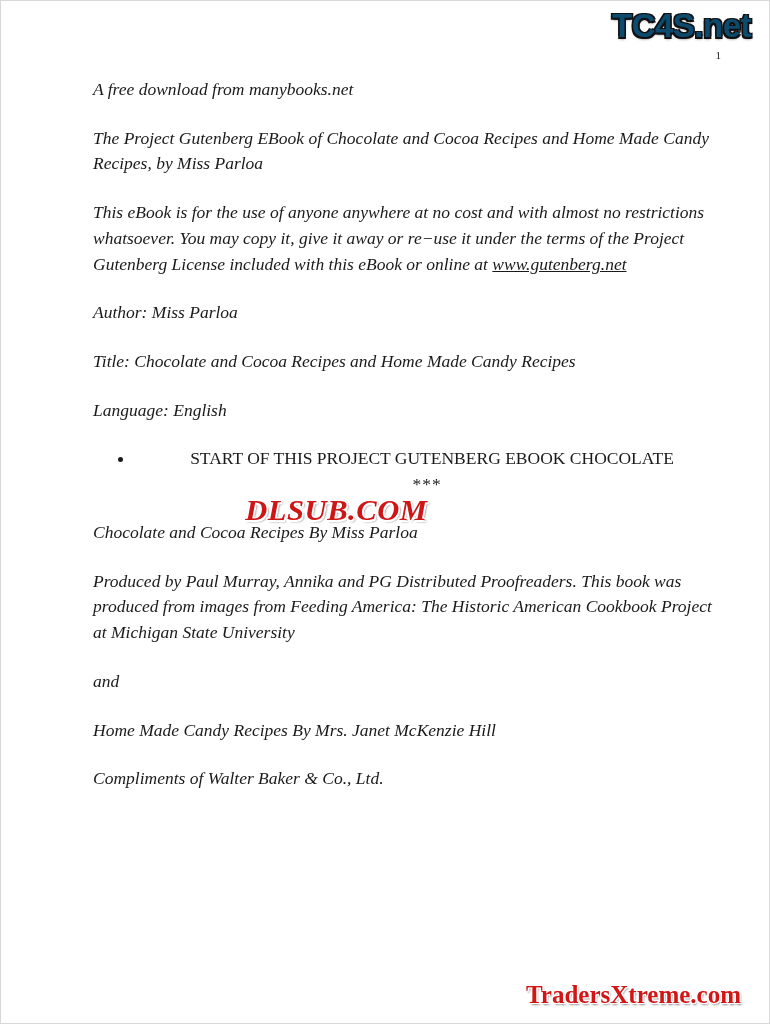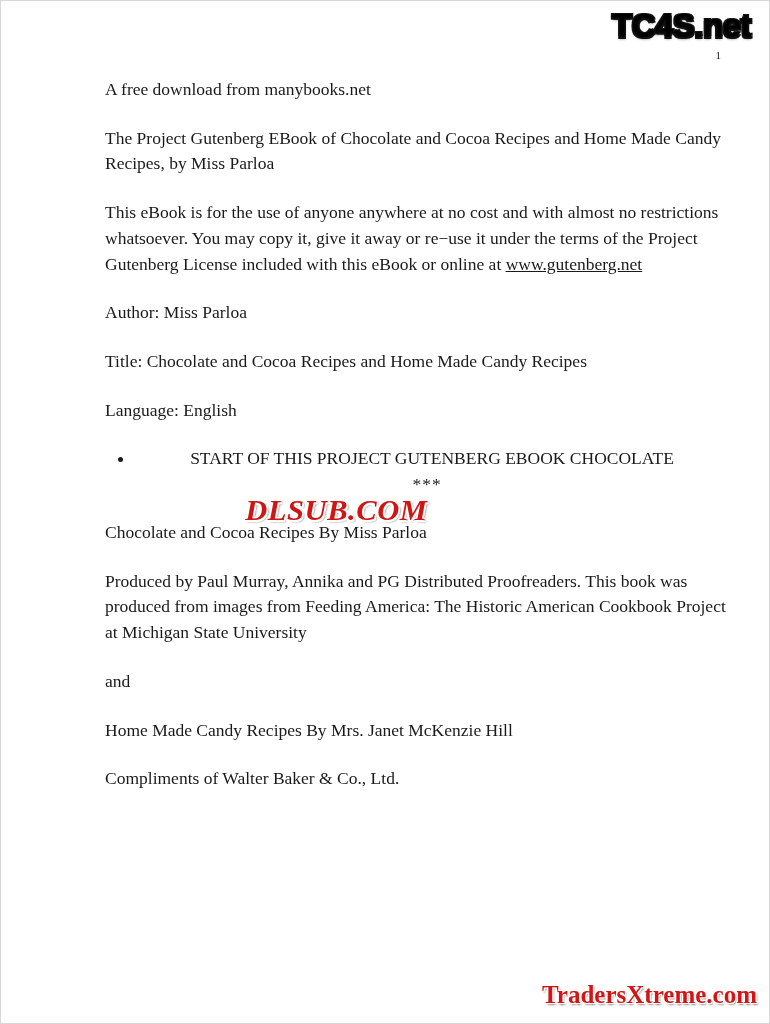--- a/index.html
+++ b/index.html
@@ -19,21 +19,21 @@
     box-sizing: border-box;
     overflow: hidden;
   }
   .watermark-top {
     position: absolute;
     top: 6px;
     right: 18px;
     font-family: "Liberation Sans", sans-serif;
     font-weight: bold;
     font-size: 33px;
-    color: #000000;
+    color: #0c4a6e;
     text-shadow:
       -1.5px -1.5px 0 #111, 1.5px -1.5px 0 #111,
       -1.5px 1.5px 0 #111, 1.5px 1.5px 0 #111,
       0 2px 3px rgba(0,0,0,0.55);
     letter-spacing: -0.5px;
   }
   .page-number {
     position: absolute;
     top: 48px;
     right: 48px;
@@ -44,21 +44,22 @@
   .content {
     position: absolute;
     left: 92px;
     top: 76px;
     width: 636px;
     font-size: 17.5px;
     line-height: 1.47;
     color: #1a1a1a;
   }
   .para {
-    margin: 0 0 23px 12px;
+    margin: 0 0 23px 0;
+    font-style: italic;
   }
   .link {
     text-decoration: underline;
   }
   ul.bullet-list {
     margin: 0 0 22px 0;
     padding-left: 42px;
     list-style-type: disc;
     text-align: center;
   }
@@ -81,21 +82,21 @@
     color: #cf1616;
     text-shadow:
       -1.5px -1.5px 0 #ffffff, 1.5px -1.5px 0 #ffffff,
       -1.5px 1.5px 0 #ffffff, 1.5px 1.5px 0 #ffffff,
       2px 2px 2px rgba(0,0,0,0.5);
     letter-spacing: 0.5px;
     transform: scaleX(1.02);
   }
   .watermark-bottom {
     position: absolute;
-    right: 12px;
+    right: 28px;
     bottom: 14px;
     font-family: "Liberation Serif", serif;
     font-weight: bold;
     font-size: 25px;
     color: #d21515;
     text-shadow:
       -1.2px -1.2px 0 #ffffff, 1.2px -1.2px 0 #ffffff,
       -1.2px 1.2px 0 #ffffff, 1.2px 1.2px 0 #ffffff,
       1.5px 1.5px 2px rgba(0,0,0,0.45);
   }

